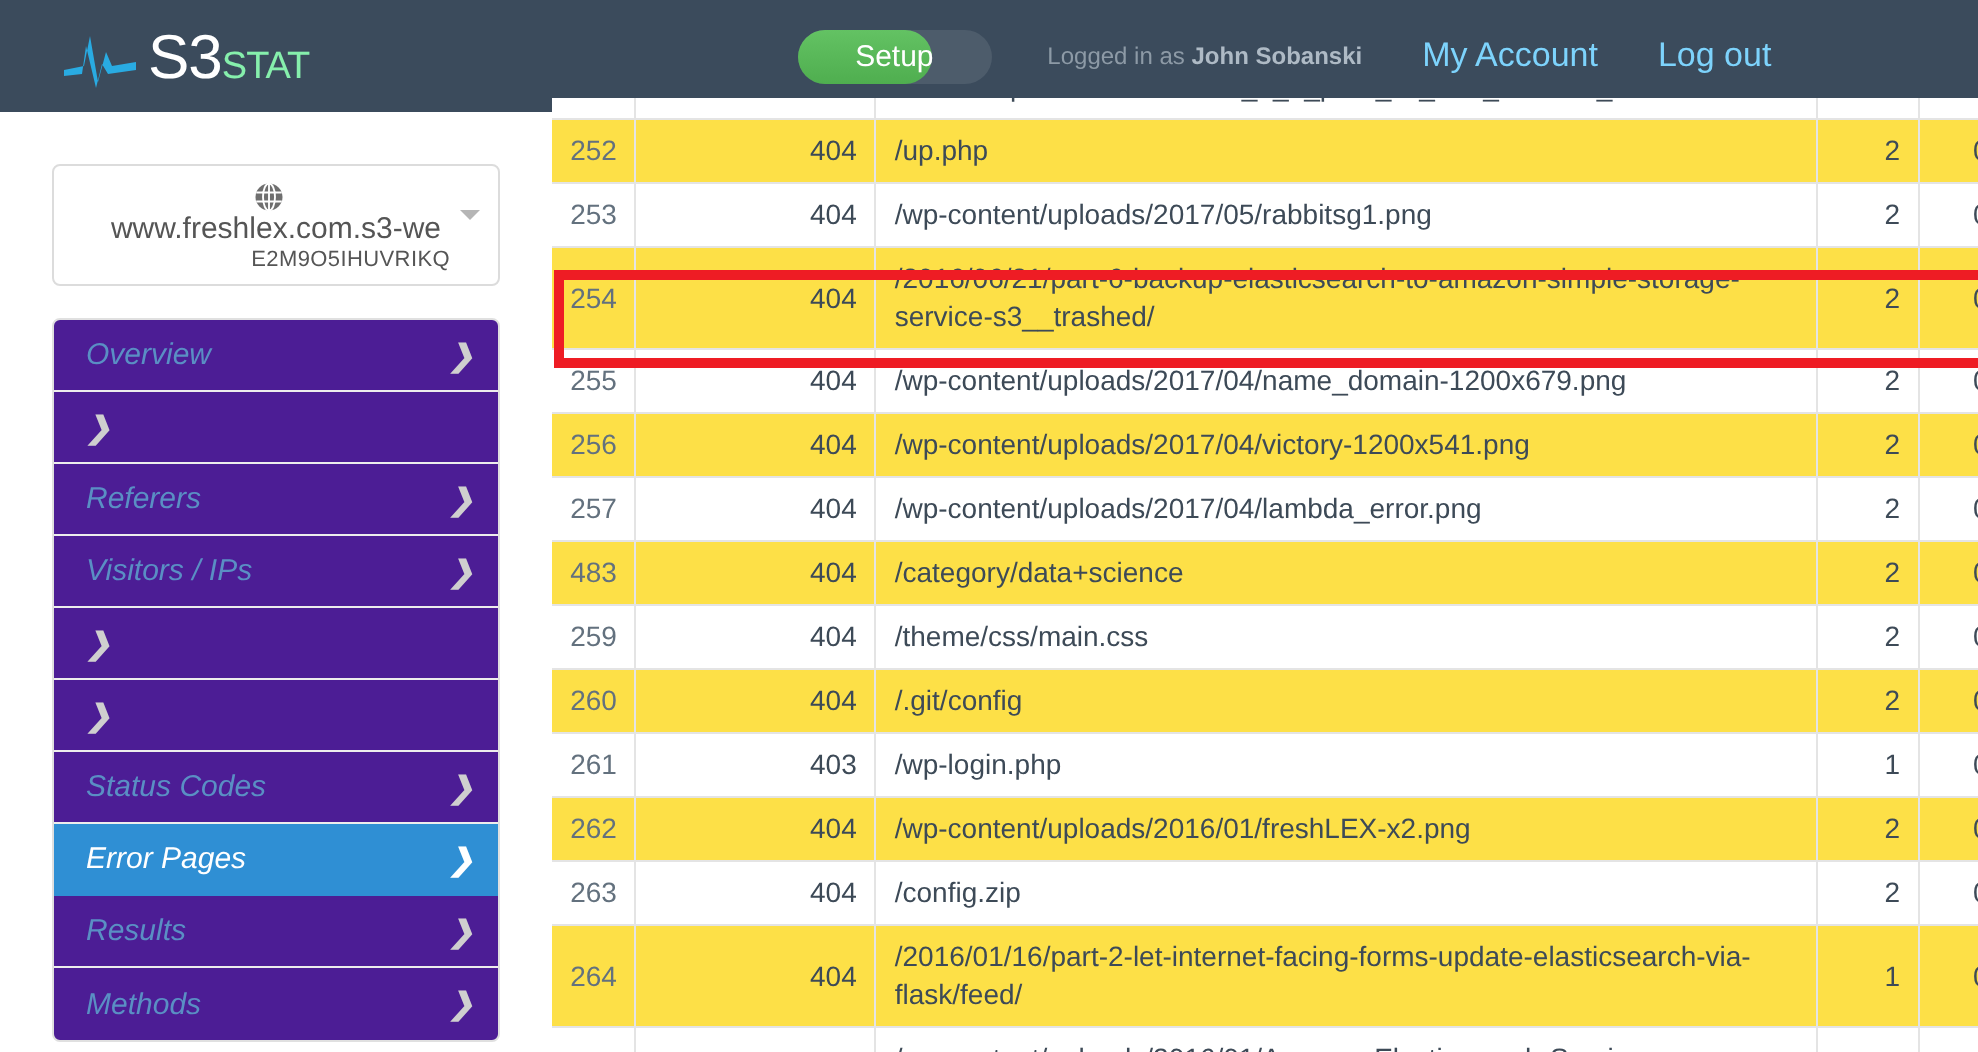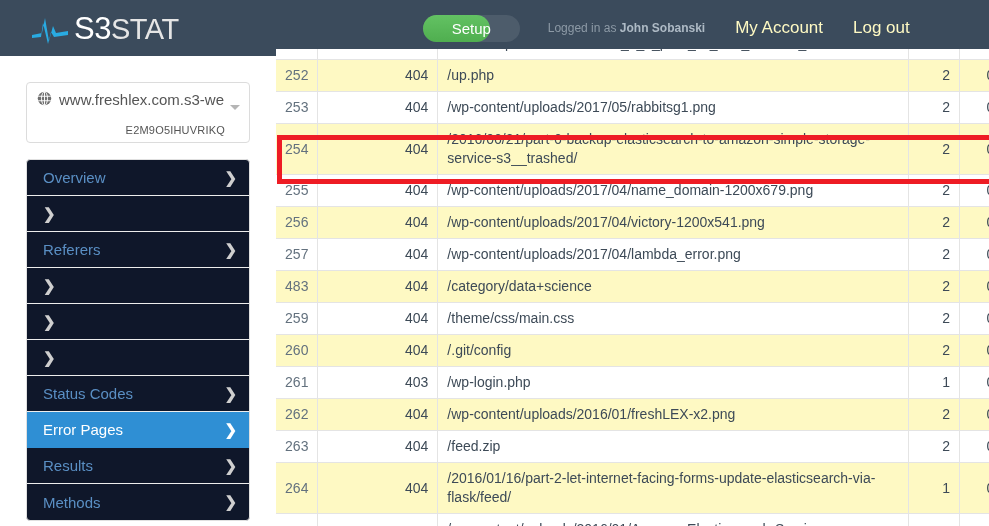--- a/index.html
+++ b/index.html
@@ -21,21 +21,21 @@
   .logo-wrap {
     display: flex; align-items: center;
     margin-left: 30px;
   }
   .logo-mark { width: 40px; height: 34px; margin-right: 4px; }
   .logo-text {
     font-size: 31px; letter-spacing: -0.5px;
     line-height: 1;
   }
   .logo-s3 { color: #ffffff; font-weight: 400; }
-  .logo-stat { color: #e5e5e5; font-weight: 400; font-size: 29px; }
+  .logo-stat { color: #86efac; font-weight: 400; font-size: 19px; }
 
   .nav-right {
     display: flex; align-items: center;
     margin-left: 244px;
   }
   .setup-toggle {
     position: relative;
     width: 97px; height: 27px;
     border-radius: 14px;
     background: #4d5c6b;
@@ -55,64 +55,64 @@
     color: #ffffff; font-size: 15px;
     line-height: 27px;
   }
   .logged-in {
     margin-left: 28px;
     color: #8d9aa6; font-size: 12px; white-space: nowrap;
   }
   .logged-in b { color: #aebac5; font-weight: bold; }
   .nav-link {
     margin-left: 30px;
-    color: #fef9c3; font-size: 17px;
+    color: #7dd3fc; font-size: 17px;
     text-decoration: none; white-space: nowrap;
     cursor: pointer;
   }
 
   
   .sidebar {
     position: absolute; left: 26px; top: 82px;
     width: 224px;
   }
   .site-select {
     border: 1px solid #dcdcdc; border-radius: 4px;
     background: #fff;
     padding: 8px 10px 6px 10px;
     position: relative;
     cursor: pointer;
   }
-  .site-row { display: flex; align-items: flex-start; }
+  .site-row { display: flex; align-items: center; flex-direction: column; }
   .globe-icon {
     width: 15px; height: 15px; flex: 0 0 15px;
     margin-right: 7px;
   }
   .site-name {
     font-size: 15px; color: #555;
     white-space: nowrap; overflow: hidden;
     max-width: 168px;
   }
   .site-id {
     font-size: 11px; color: #555;
     text-align: right; padding-right: 14px;
-    margin-top: 16px; letter-spacing: 0.2px;
+    margin-top: 1px; letter-spacing: 0.2px;
   }
   .select-caret {
     position: absolute; right: 9px; top: 22px;
     width: 0; height: 0;
     border-left: 5px solid transparent;
     border-right: 5px solid transparent;
     border-top: 5px solid #b5b5b5;
   }
 
   .menu {
     margin-top: 16px;
     border: 1px solid #e0e0e0; border-radius: 4px;
-    background: #0f172a; overflow: hidden;
+    background: #4c1d95; overflow: hidden; font-style: italic;
   }
   .menu-item {
     height: 36px;
     display: flex; align-items: center;
     padding: 0 12px 0 16px;
     border-bottom: 1px solid #ededed;
     color: #5a8fc4; font-size: 15px;
     cursor: pointer;
   }
   .menu-item:last-child { border-bottom: none; }
@@ -146,21 +146,21 @@
     padding: 6px 9px;
     vertical-align: middle;
     line-height: 19px;
   }
   .c-rank { width: 36px; text-align: right; color: #63717e; padding-right: 7px; }
   .c-code { width: 103px; text-align: right; padding-left: 8px; }
   .c-url  { width: 404px; text-align: left; word-break: break-word; }
   .c-hits { width: 44px; text-align: right; }
   .c-pct  { width: 48px; text-align: right; border-right: none; }
   tr.odd td  { background: #ffffff; margin-top: 33px; }
-  tr.even td { background: #fef9c3; }
+  tr.even td { background: #fde047; }
 
   
   .redbox {
     position: absolute;
     left: 277px; top: 135px;
     width: 712px; height: 49px;
     border: 5px solid #ee1c24;
     border-right: none;
     pointer-events: none;
   }
@@ -216,20 +216,21 @@
       <span class="chev">❯</span>
     </div>
     <div class="menu-item">
       <span class="chev">❯</span>
     </div>
     <div class="menu-item">
       <span class="lbl">Referers</span>
       <span class="chev">❯</span>
     </div>
     <div class="menu-item">
+      <span class="lbl">Visitors / IPs</span>
       <span class="chev">❯</span>
     </div>
     <div class="menu-item">
       <span class="chev">❯</span>
     </div>
     <div class="menu-item">
       <span class="chev">❯</span>
     </div>
     <div class="menu-item">
       <span class="lbl">Status Codes</span>
@@ -333,21 +334,21 @@
         <tr class="even">
           <td class="c-rank">262</td>
           <td class="c-code">404</td>
           <td class="c-url">/wp-content/uploads/2016/01/freshLEX-x2.png</td>
           <td class="c-hits">2</td>
           <td class="c-pct">0.0</td>
         </tr>
         <tr class="odd">
           <td class="c-rank">263</td>
           <td class="c-code">404</td>
-          <td class="c-url">/feed.zip</td>
+          <td class="c-url">/config.zip</td>
           <td class="c-hits">2</td>
           <td class="c-pct">0.0</td>
         </tr>
         <tr class="even">
           <td class="c-rank">264</td>
           <td class="c-code">404</td>
           <td class="c-url">/2016/01/16/part-2-let-internet-facing-forms-update-elasticsearch-via-flask/feed/</td>
           <td class="c-hits">1</td>
           <td class="c-pct">0.0</td>
         </tr>

